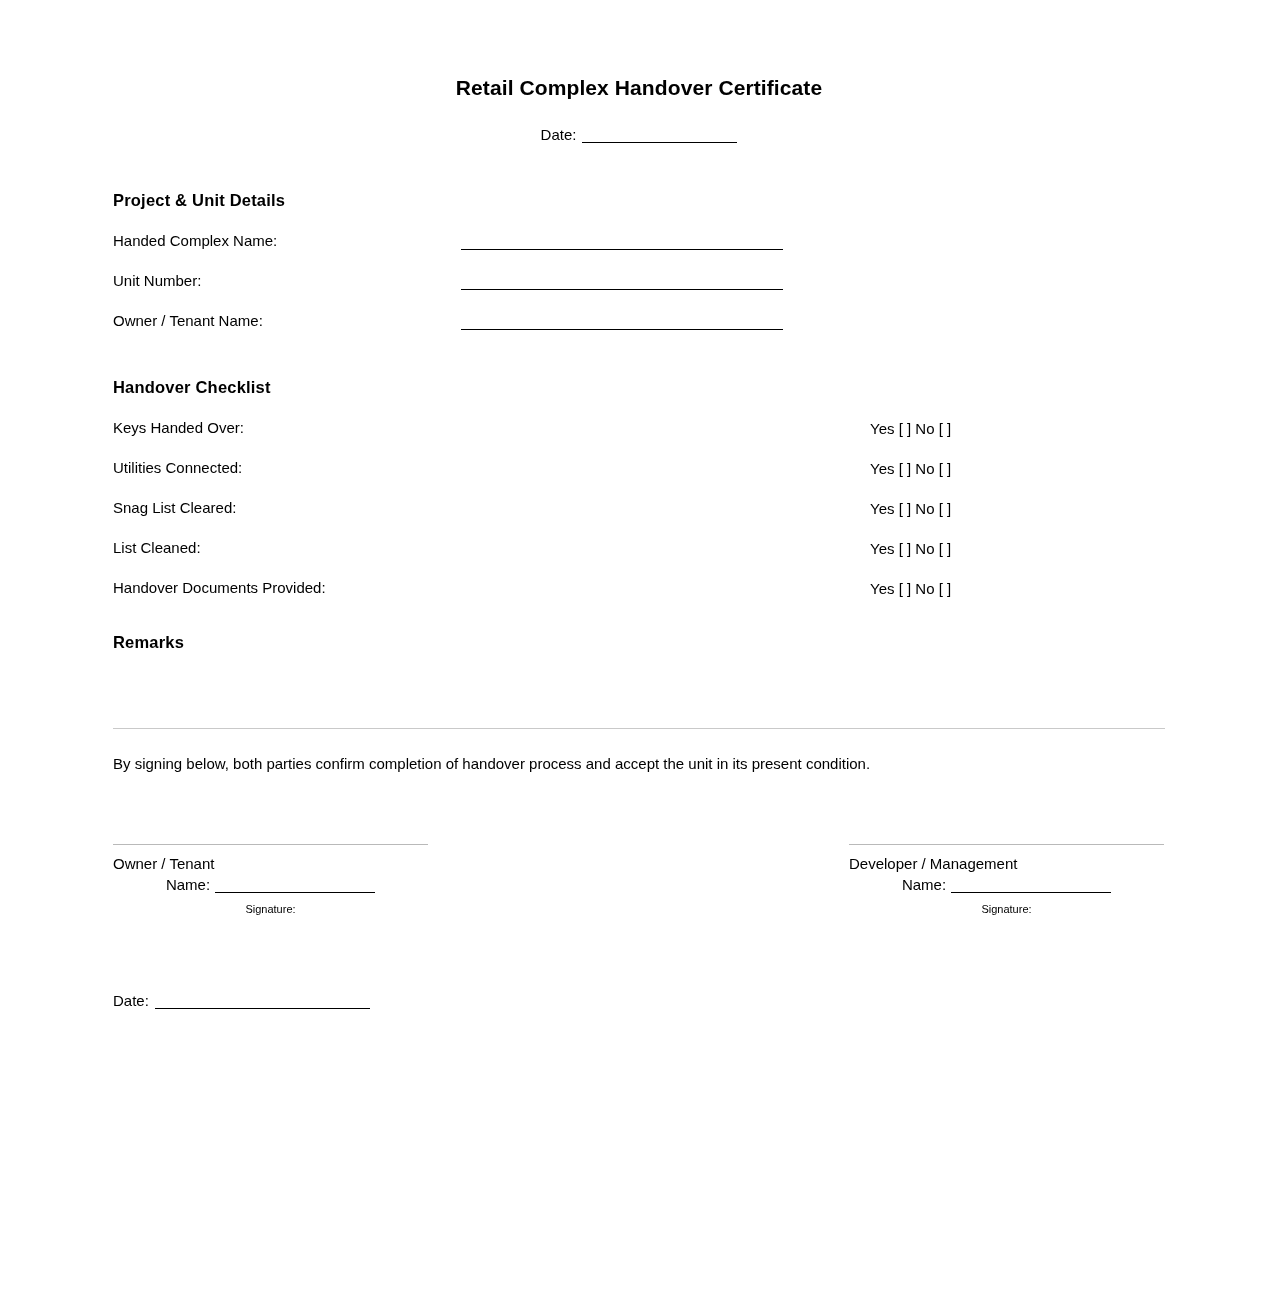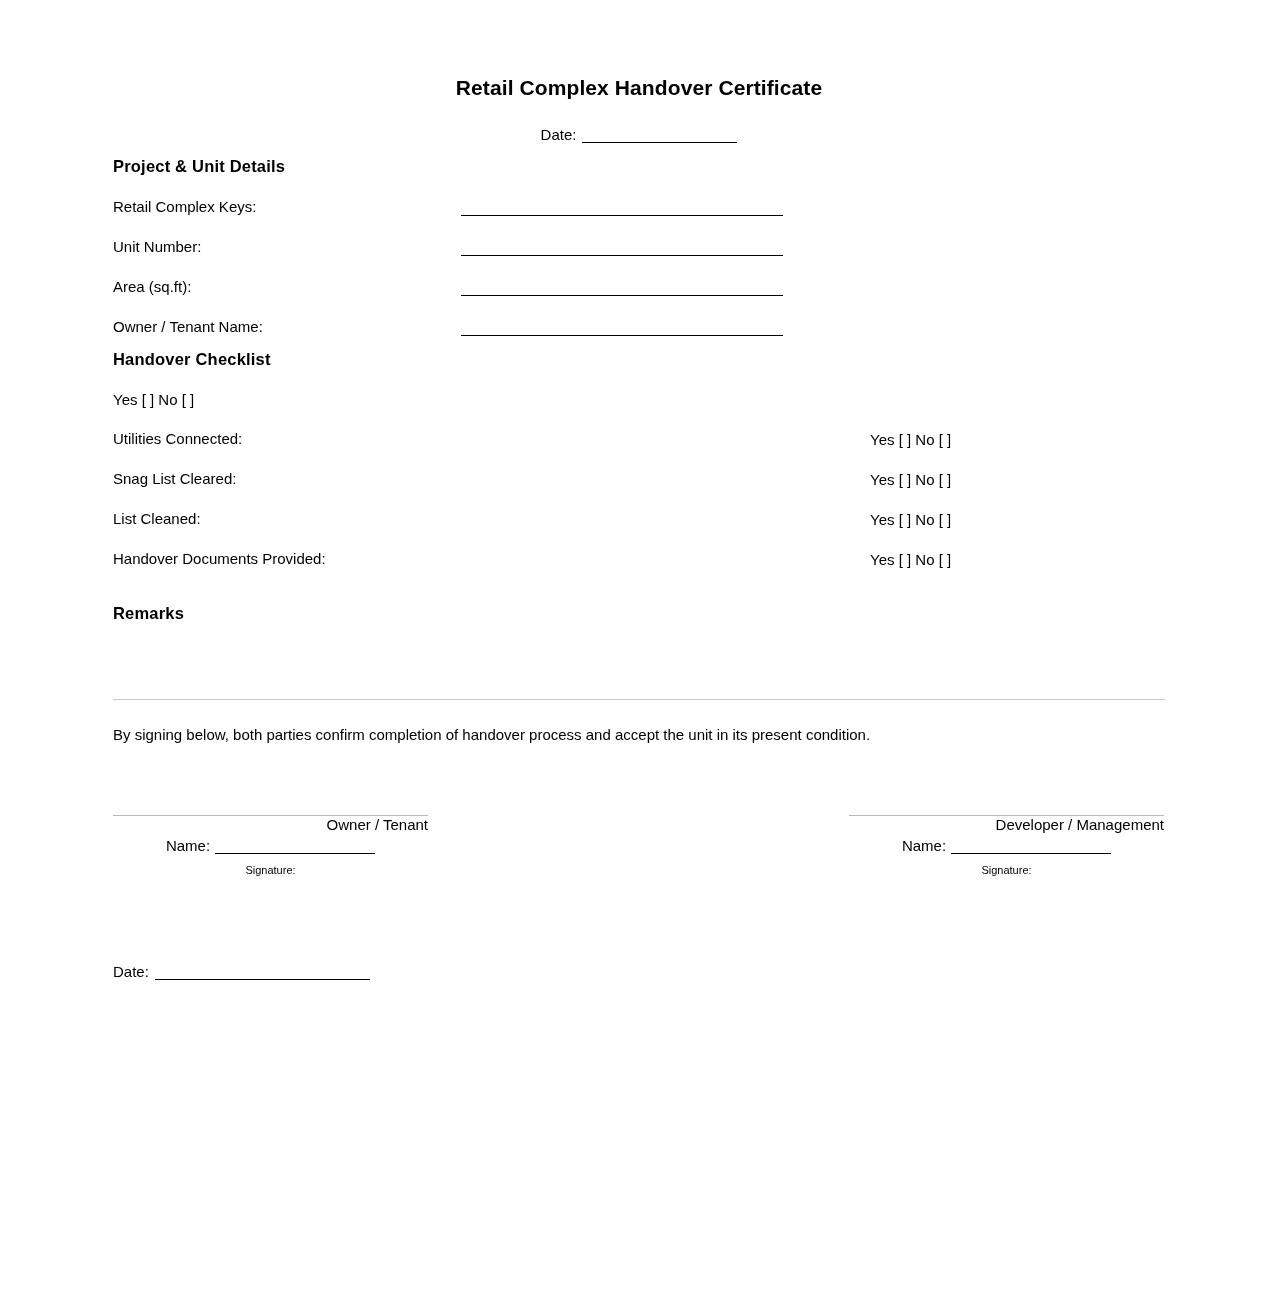--- a/index.html
+++ b/index.html
@@ -41,21 +41,21 @@
     margin-left: 6px;
     vertical-align: bottom;
   }
   .content {
     padding-left: 113px;
     padding-right: 113px;
   }
   .section-head {
     font-size: 16.5px;
     font-weight: bold;
-    margin-top: 14px;
+    margin-top: 48px;
     margin-bottom: 0;
     letter-spacing: 0.2px;
   }
   .field-row {
     display: flex;
     align-items: flex-end;
     margin-top: 22px;
     font-size: 15px;
   }
   .field-row .label {
@@ -111,22 +111,23 @@
     width: 315px;
     top: 0;
   }
   .sign-block.left { left: 0; }
   .sign-block.right { left: 736px; }
   .sign-rule {
     border-top: 1px solid #b9b9b9;
     width: 315px;
   }
   .sign-role {
-    text-align: right;
-    font-size: 15px;
+    text-align: left;
+    font-size: 15px;
+    margin-top: 10px;
   }
   .name-row {
     display: flex;
     justify-content: center;
     align-items: flex-end;
     font-size: 15px;
     margin-top: 4px;
   }
   .name-row .rule {
     width: 160px;
@@ -161,39 +162,36 @@
 
   <div class="date-line">
     <span>Date:</span><span class="rule"></span>
   </div>
 
   <div class="content">
 
     <div class="section-head">Project &amp; Unit Details</div>
 
     <div class="field-row">
-      <span class="label">Retail Complex Keys:</span>
+      <span class="label">Handed Complex Name:</span>
       <span class="rule"></span>
     </div>
     <div class="field-row">
       <span class="label">Unit Number:</span>
       <span class="rule"></span>
     </div>
     <div class="field-row">
-      <span class="label">Area (sq.ft):</span>
-      <span class="rule"></span>
-    </div>
-    <div class="field-row">
       <span class="label">Owner / Tenant Name:</span>
       <span class="rule"></span>
     </div>
 
     <div class="section-head">Handover Checklist</div>
 
     <div class="check-row">
+      <span class="label">Keys Handed Over:</span>
       <span class="opts">Yes [ ] No [ ]</span>
     </div>
     <div class="check-row">
       <span class="label">Utilities Connected:</span>
       <span class="opts">Yes [ ] No [ ]</span>
     </div>
     <div class="check-row">
       <span class="label">Snag List Cleared:</span>
       <span class="opts">Yes [ ] No [ ]</span>
     </div>

